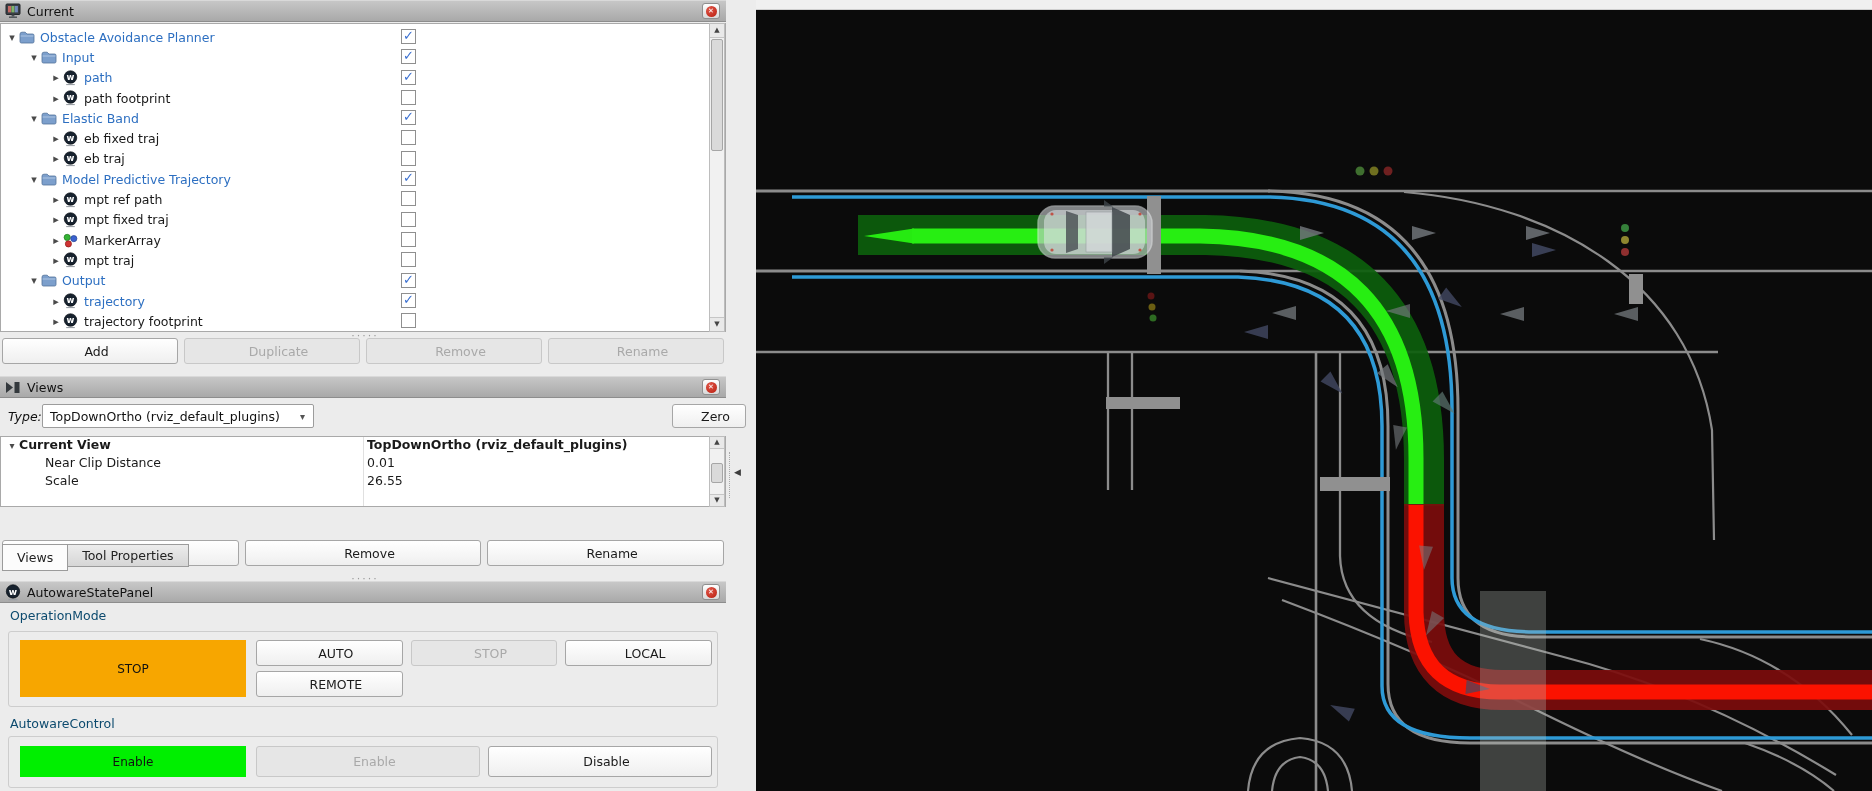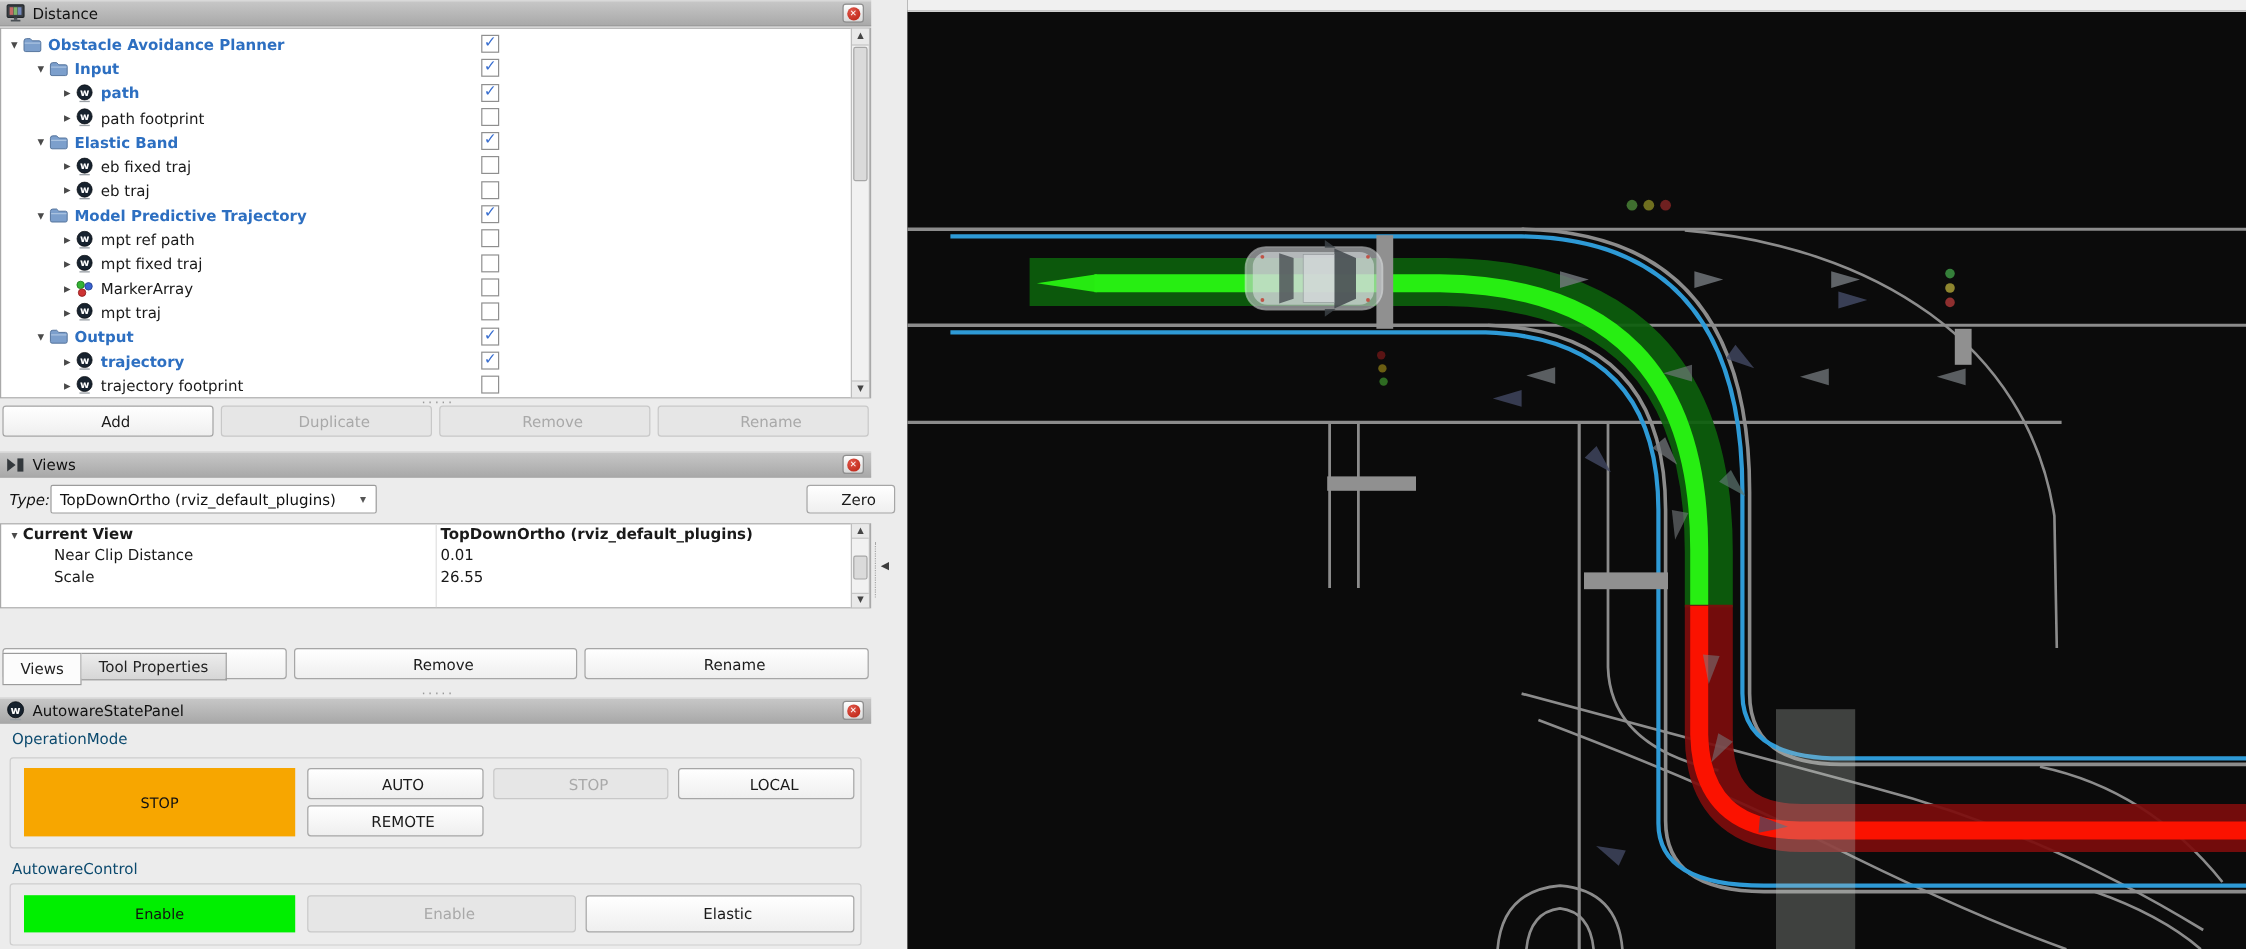--- a/index.html
+++ b/index.html
@@ -19,21 +19,21 @@
     color:#fff;font-size:7px;line-height:11px;text-align:center;font-weight:bold;}
 
   .white-area{position:absolute;background:#fff;border:1px solid #a9a9a9;box-sizing:border-box;}
 
   
   #displays-tree{left:0;top:23px;width:726px;height:309px;padding-top:3px;overflow:hidden;}
   .tree-row{position:relative;height:20.3px;display:flex;align-items:center;font-size:12.5px;color:#1a1a1a;}
   .expander{width:14px;color:#4a4a4a;font-size:11px;text-align:center;flex:0 0 14px;}
   .ticon{width:18px;flex:0 0 18px;display:flex;align-items:center;}
   .tlabel{margin-left:3px;white-space:nowrap;}
-  .tlabel.blue{color:var(--tree_blue);font-weight:bold;}
+  .tlabel.blue{color:var(--tree_blue);font-weight:normal;}
   .checkbox{position:absolute;left:400px;top:2px;width:15px;height:15px;background:#fff;border:1px solid #8f8f8f;
     box-sizing:border-box;font-size:13px;line-height:12px;text-align:center;color:#3a6fd0;font-weight:bold;}
 
   
   .vscroll{position:absolute;width:16px;background:#f1f1f1;border:1px solid #bdbdbd;box-sizing:border-box;}
   .sbarrow{position:absolute;left:0;width:14px;height:13px;background:#e9e9e9;border-bottom:1px solid #c6c6c6;
     font-size:7px;color:#444;text-align:center;line-height:13px;}
   .sbarrow.down{border-top:1px solid #c6c6c6;border-bottom:none;}
   .sbthumb{position:absolute;left:1px;width:12px;background:#dadada;border:1px solid #a6a6a6;border-radius:2px;box-sizing:border-box;}
 
@@ -91,21 +91,21 @@
       <span class="hicon">
         <svg width="16" height="16" viewBox="0 0 16 16">
             <rect x="1" y="1" width="14" height="10.5" rx="1" fill="#3a3f44" stroke="#23272b"></rect>
             <rect x="3" y="3" width="3.1" height="6.4" fill="#c56a66"></rect>
             <rect x="6.4" y="3" width="3.1" height="6.4" fill="#7fb469"></rect>
             <rect x="9.8" y="3" width="3.1" height="6.4" fill="#7387ba"></rect>
             <rect x="6.6" y="11.5" width="2.8" height="2" fill="#4a4f54"></rect>
             <rect x="4" y="13.5" width="8" height="1.4" fill="#4a4f54"></rect>
           </svg>
       </span>
-      <span class="dock-title">Distance</span>
+      <span class="dock-title">Current</span>
       <span class="closebtn" style="top:2px;">
           <span class="closecirc">✕</span>
         </span>
     </div>
     <div class="white-area" id="displays-tree">
         <div class="tree-row">
           <span class="expander" style="margin-left: 4px;">▾</span>
           <span class="ticon">
             <svg width="16" height="13" viewBox="0 0 16 13">
               <path d="M1 3.2 Q1 1.2 3 1.2 L6.2 1.2 L8 3 L13.6 3 Q15 3 15 4.4 L15 10.6 Q15 12 13.6 12 L2.4 12 Q1 12 1 10.6 Z" fill="#7c9fcc" stroke="#51719a" stroke-width="0.8"></path>
@@ -355,21 +355,21 @@
         <div class="btn">AUTO</div>
         <div class="btn disabled">STOP</div>
         <div class="btn">LOCAL</div>
         <div class="btn">REMOTE</div>
       </div>
     <span class="sect-label" style="top:716px;">AutowareControl</span>
     <div class="groupbox" style="top:736px;height:52px;"></div>
     <div class="status-box" style="left:20px;top:746px;width:226px;height:31px;background:var(--accent_green);">Enable</div>
     <div id="ctl-btn-grid">
         <div class="btn disabled" style="height: 31px;">Enable</div>
-        <div class="btn" style="height: 31px;">Elastic</div>
+        <div class="btn" style="height: 31px;">Disable</div>
       </div>
   </div>
 
   <svg id="viewport" viewBox="756 0 1116 791">
     <rect x="756" y="0" width="1116" height="791" fill="var(--viewport_bg)"></rect>
     <rect x="756" y="0" width="1116" height="9" fill="#f0f0f0"></rect>
     <line x1="756" y1="9.5" x2="1872" y2="9.5" stroke="#cfcfcf"></line>
 
     <g stroke="var(--road_gray)" fill="none" stroke-width="3">
       <path d="M756 191 H1270"></path>

